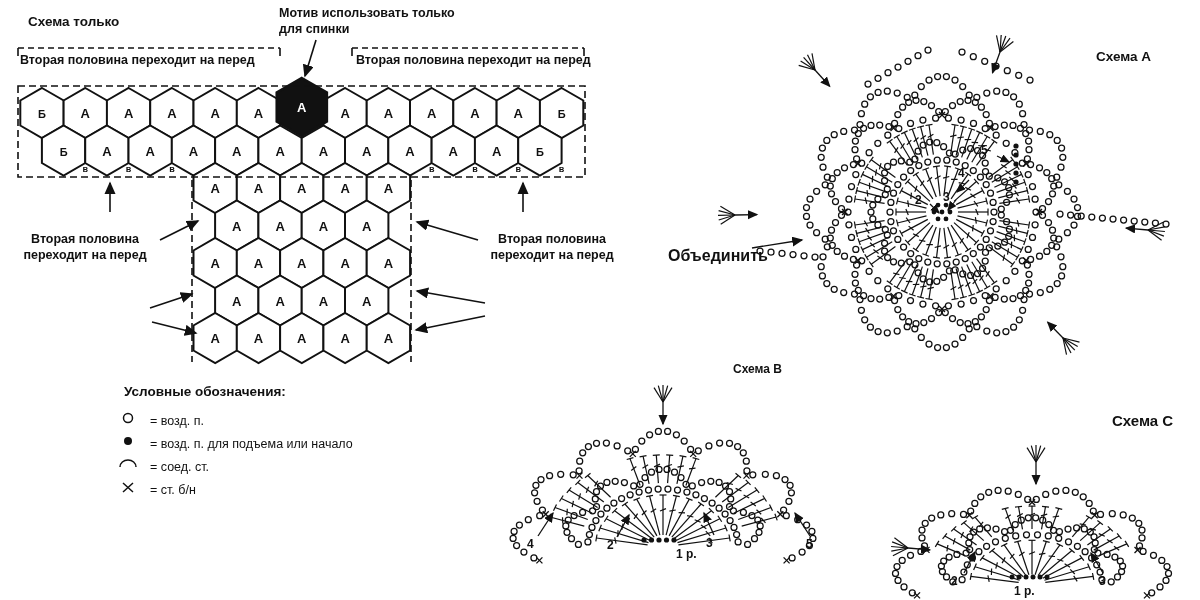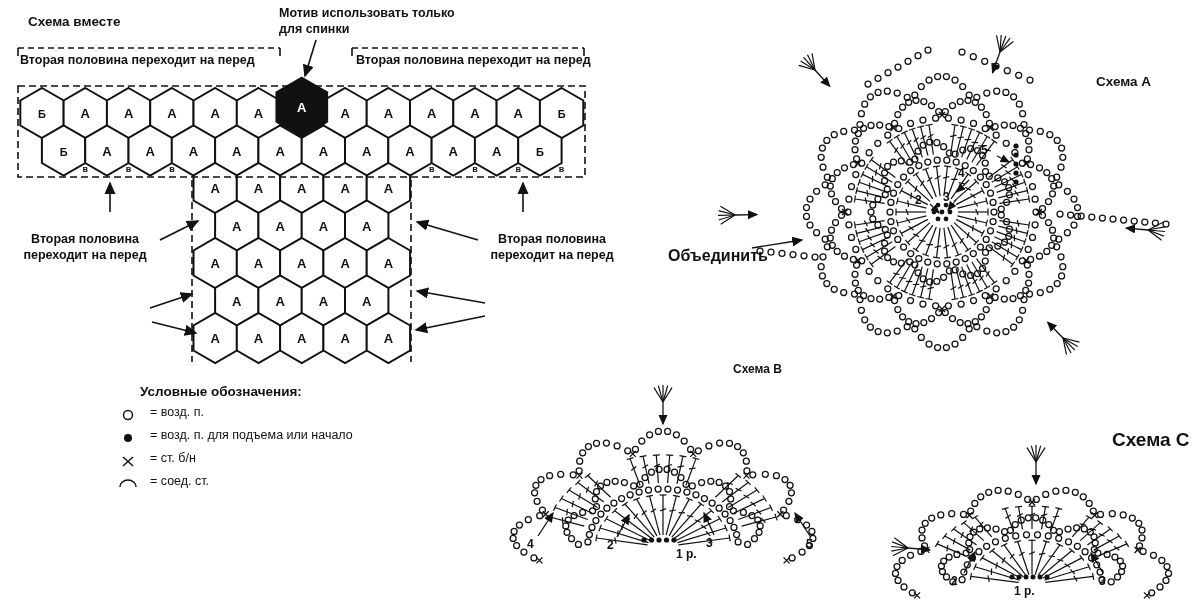--- a/index.html
+++ b/index.html
@@ -3,22 +3,22 @@
 <meta charset="utf-8">
 <style>
   *{margin:0;padding:0;box-sizing:border-box}
   html,body{width:1200px;height:600px;overflow:hidden;background:#fff;
     font-family:"Liberation Sans","DejaVu Sans",sans-serif;color:#111}
   .stage{position:relative;width:1200px;height:600px;background:#fff}
   #art{position:absolute;left:0;top:0}
   .lbl{position:absolute;font-weight:bold;white-space:pre-line;line-height:1.25;color:#111}
   .num{position:absolute;font-weight:bold;font-size:12px;color:#111}
   .legend{position:absolute;left:116px;top:384px;width:330px}
-  .legend-title{font-weight:bold;font-size:13.5px;margin:0 0 6px 24px}
-  .lrow{display:flex;align-items:flex-start;height:23px;font-size:12.5px;font-weight:500}
+  .legend-title{font-weight:bold;font-size:13.5px;margin:0 0 6px 8px}
+  .lrow{display:flex;align-items:flex-end;height:23px;font-size:12.5px;font-weight:500}
   .lsym{width:30px;height:20px;flex:0 0 30px;margin-right:4px}
 </style>
 </head>
 <body>
 
 <div class="stage">
 
   <svg id="art" width="1200" height="600" viewBox="0 0 1200 600">
     <defs>
       <marker id="ah" markerWidth="9" markerHeight="8" refX="7" refY="3.5" orient="auto">
@@ -1285,21 +1285,21 @@
         <line x1="908" y1="548" x2="891.3" y2="551.2" stroke="#111" stroke-width="1.2"></line>
         <line x1="908" y1="548" x2="891.1" y2="546.5" stroke="#111" stroke-width="1.2"></line>
         <line x1="908" y1="548" x2="892.1" y2="541.9" stroke="#111" stroke-width="1.2"></line>
         <line x1="908" y1="548" x2="894.4" y2="537.8" stroke="#111" stroke-width="1.2"></line>
         <line x1="908" y1="548" x2="929.9" y2="549.9" stroke="#111" stroke-width="1.3" marker-end="url(#ah)"></line>
         <line x1="964" y1="573" x2="975" y2="552" stroke="#111" stroke-width="1.3" marker-end="url(#ah)"></line>
         <line x1="1103" y1="573" x2="1091" y2="553" stroke="#111" stroke-width="1.3" marker-end="url(#ah)"></line>
       </g>
   </svg>
 
-  <div class="lbl" style="left:28px;top:14px;font-size:13.5px">Схема вместе</div>
+  <div class="lbl" style="left:28px;top:14px;font-size:13.5px">Схема только</div>
   <div class="lbl" style="left:279px;top:6px;font-size:12.5px">Мотив использовать только
 для спинки</div>
   <div class="lbl" style="left:20px;top:53px;font-size:12.5px">Вторая половина переходит на перед</div>
   <div class="lbl" style="left:356px;top:53px;font-size:12.5px">Вторая половина переходит на перед</div>
   <div class="lbl" style="left:10px;top:232px;font-size:12.5px;width:150px;text-align:center">Вторая половина
 переходит на перед</div>
   <div class="lbl" style="left:486px;top:232px;font-size:12.5px;width:132px;text-align:center">Вторая половина
 переходит на перед</div>
 
   <div class="legend">
@@ -1312,35 +1312,35 @@
       <span>=  возд. п.</span>
     </div>
     <div class="lrow">
       <svg class="lsym" viewBox="0 0 30 20">
         <circle cx="12" cy="10" r="4" fill="#111"></circle>
         </svg>
       <span>=  возд. п. для подъема или начало</span>
     </div>
     <div class="lrow">
       <svg class="lsym" viewBox="0 0 30 20">
+        <path d="M4,13 A8,7 0 0 1 20,13" fill="none" stroke="#111" stroke-width="1.5"></path>
+        </svg>
+      <span>=  соед. ст.</span>
+    </div>
+    <div class="lrow">
+      <svg class="lsym" viewBox="0 0 30 20">
         <path d="M7,6 L17,15 M17,6 L7,15" fill="none" stroke="#111" stroke-width="1.5"></path>
         </svg>
       <span>=  ст. б/н</span>
     </div>
-    <div class="lrow">
-      <svg class="lsym" viewBox="0 0 30 20">
-        <path d="M4,13 A8,7 0 0 1 20,13" fill="none" stroke="#111" stroke-width="1.5"></path>
-        </svg>
-      <span>=  соед. ст.</span>
-    </div>
   </div>
 
-  <div class="lbl" style="left:1096px;top:74px;font-size:13.5px">Схема А</div>
+  <div class="lbl" style="left:1096px;top:49px;font-size:13.5px">Схема А</div>
   <div class="lbl" style="left:733px;top:362px;font-size:12px">Схема В</div>
-  <div class="lbl" style="left:1112px;top:428px;font-size:19px">Схема С</div>
+  <div class="lbl" style="left:1112px;top:412px;font-size:15px">Схема С</div>
   <div class="lbl" style="left:668px;top:246px;font-size:16px">Объединить</div>
 
   <div class="num" style="left:915px;top:193px">2</div>
   <div class="num" style="left:943px;top:190px">3</div>
   <div class="num" style="left:958px;top:166px">4</div>
   <div class="num" style="left:981px;top:143px">5</div>
 
   <div class="num" style="left:527px;top:537px">4</div>
   <div class="num" style="left:607px;top:538px">2</div>
   <div class="num" style="left:676px;top:547px">1 р.</div>

